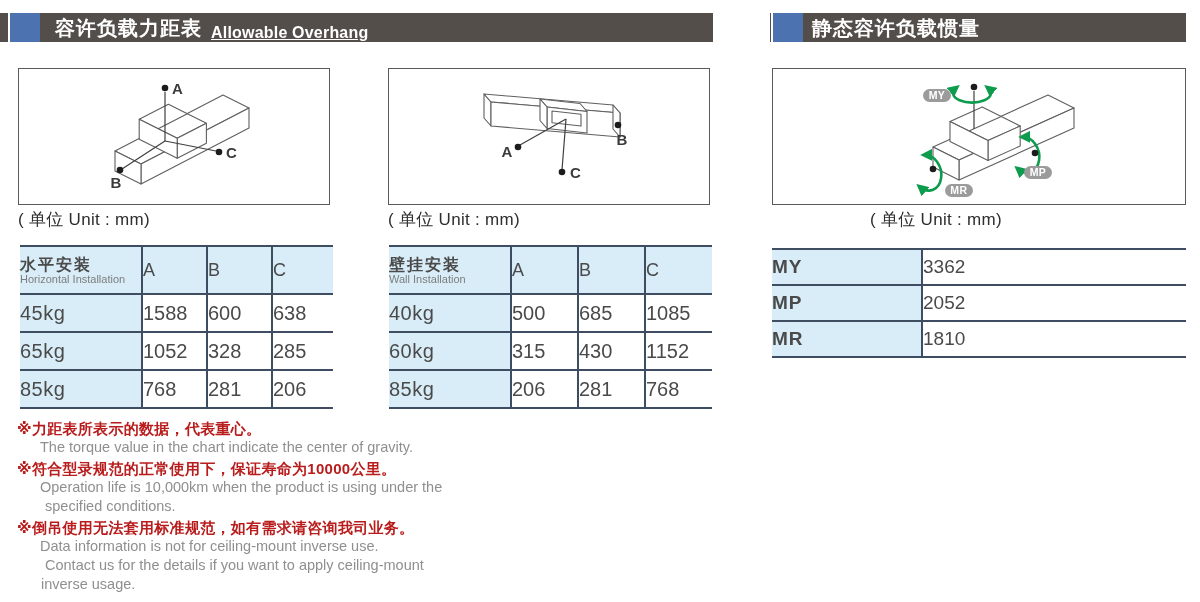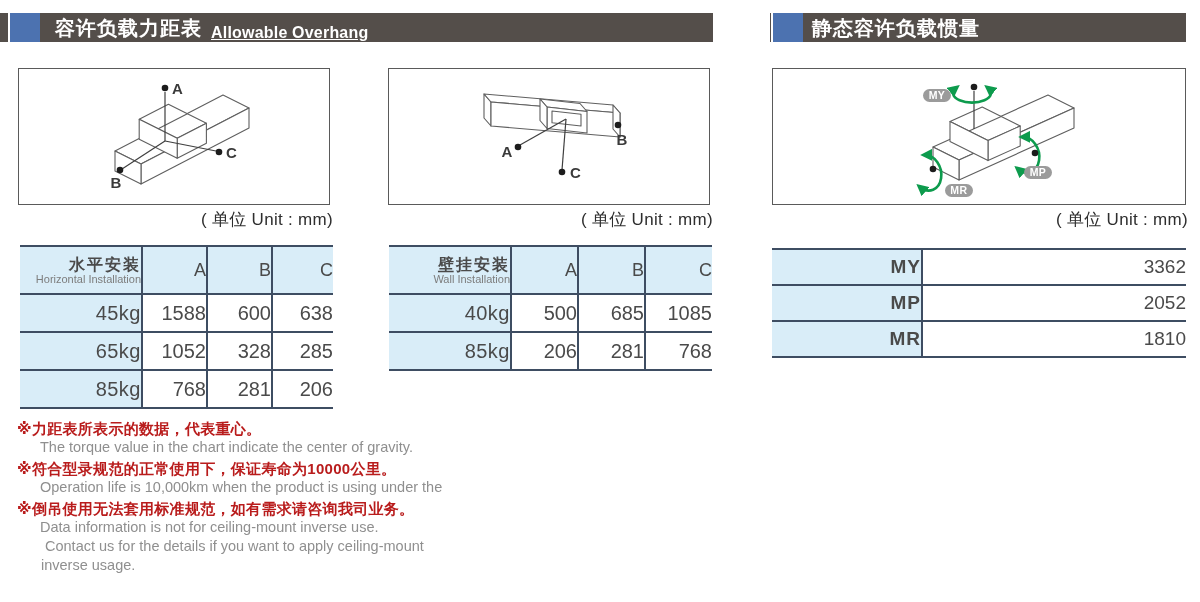--- a/index.html
+++ b/index.html
@@ -24,29 +24,29 @@
   .hdr-right .cn { margin-left:42px; }
 
   
   .dbox { position:absolute; top:68px; height:137px; border:1px solid #5a5a5a; background:#fff; }
   .dbox1 { left:18px;  width:312px; }
   .dbox2 { left:388px; width:322px; }
   .dbox3 { left:772px; width:414px; }
   .dbox svg { display:block; }
 
   .unit { position:absolute; top:208px; height:20px; font-size:17px; color:#2e2e2e;
-          text-align:right; letter-spacing:0.3px; }
+          letter-spacing:0.3px; }
   .unit1 { left:18px;  width:315px; }
   .unit2 { left:388px; width:325px; }
   .unit3 { left:870px; width:318px; }
 
   
   table.t { position:absolute; border-collapse:collapse; table-layout:fixed; }
   table.t td { border-top:2px solid #3e4d62; border-bottom:2px solid #3e4d62;
-               text-align:right; vertical-align:middle; color:#4a4a4a; padding:0;margin-left:12px; }
+               text-align:left; vertical-align:middle; color:#4a4a4a; padding:0;margin-left:12px; }
   table.t td + td { border-left:2px solid #3e4d62; }
   .cell-blue { background:#d9edf8; }
   .t12 { top:245px; }
   .t1  { left:20px;  width:313px; }
   .t2  { left:389px; width:323px; }
   .t12 tr.hrow td { height:48px; }
   .t12 tr.drow td { height:38px; font-size:20px; }
   .hcn { font-size:16px; font-weight:600; letter-spacing:2px; line-height:18px; }
   .hen { font-size:11px; color:#7d7d7d; line-height:11px; }
   .abc { font-size:18px; }
@@ -242,20 +242,26 @@
       <td class="cell-blue abc">B</td>
       <td class="cell-blue abc">C</td>
     </tr>
     <tr class="drow">
       <td class="cell-blue loadc">40kg</td>
       <td>500</td>
       <td>685</td>
       <td>1085</td>
     </tr>
     <tr class="drow">
+      <td class="cell-blue loadc">60kg</td>
+      <td>315</td>
+      <td>430</td>
+      <td>1152</td>
+    </tr>
+    <tr class="drow">
       <td class="cell-blue loadc">85kg</td>
       <td>206</td>
       <td>281</td>
       <td>768</td>
     </tr>
   </tbody>
     </table>
 
   <table class="t t3">
     <colgroup>
@@ -276,19 +282,20 @@
       <td>1810</td>
     </tr>
   </tbody>
     </table>
 
   <div class="notes">
     <div class="n-red">※力距表所表示的数据，代表重心。</div>
     <div class="n-en">The torque value in the chart indicate the center of gravity.</div>
     <div class="n-red">※符合型录规范的正常使用下，保证寿命为10000公里。</div>
     <div class="n-en">Operation life is 10,000km when the product is using under the</div>
+    <div class="n-en n-en2">specified conditions.</div>
     <div class="n-red">※倒吊使用无法套用标准规范，如有需求请咨询我司业务。</div>
     <div class="n-en">Data information is not for ceiling-mount inverse use.</div>
     <div class="n-en n-en2">Contact us for the details if you want to apply ceiling-mount</div>
     <div class="n-en n-en3">inverse usage.</div>
   </div>
 
 </div>
 
 </body></html>

